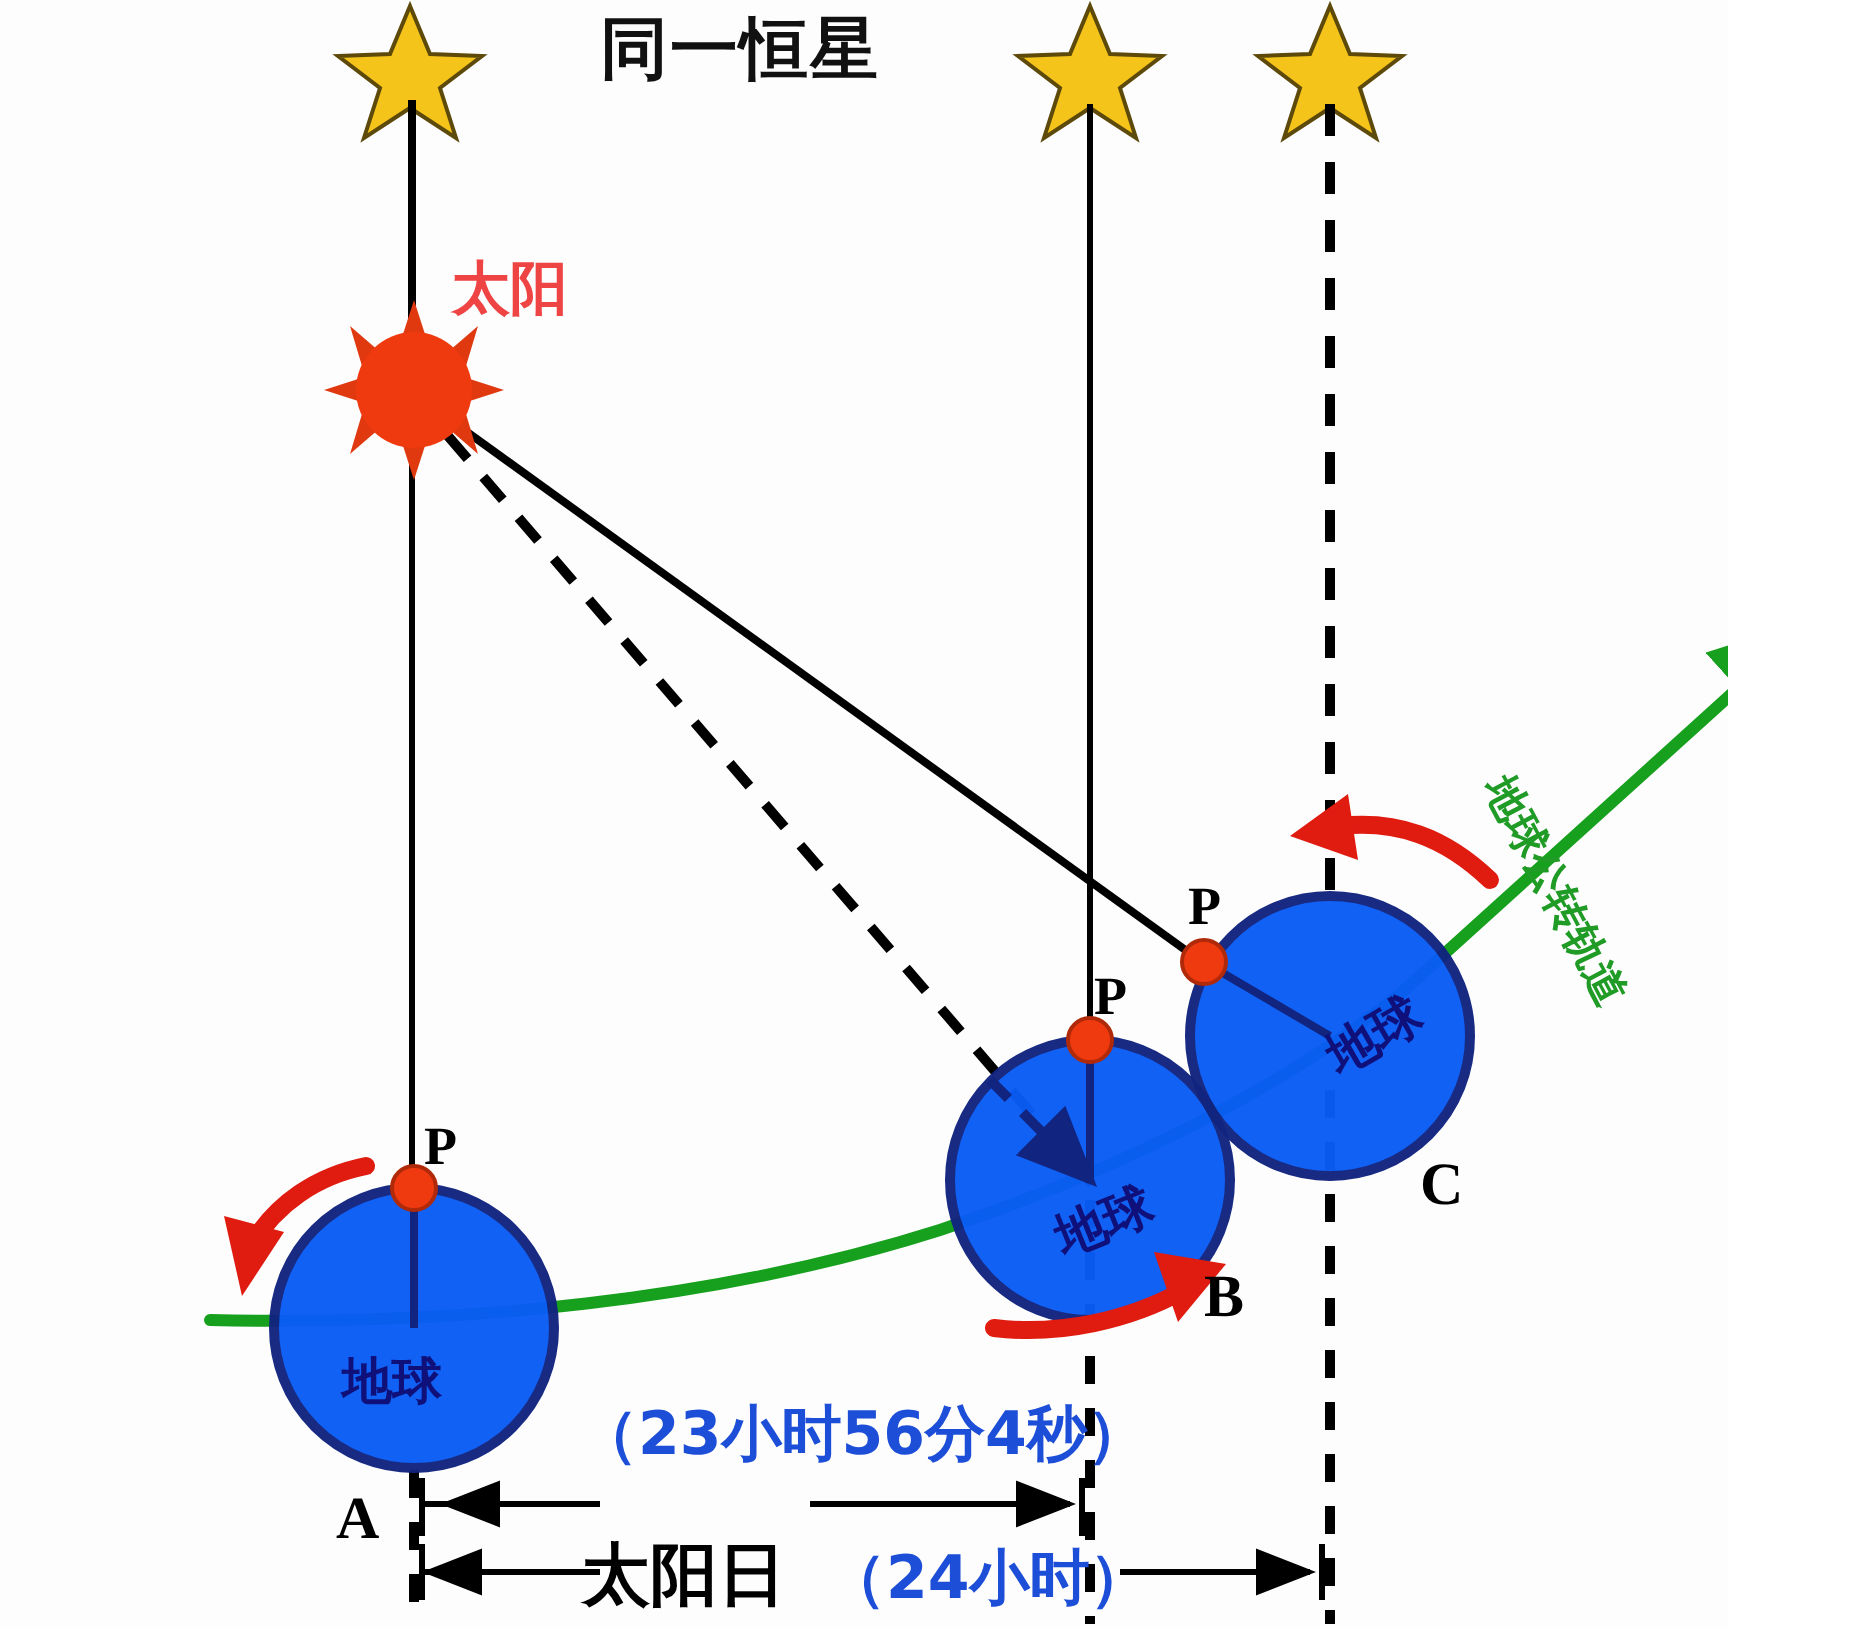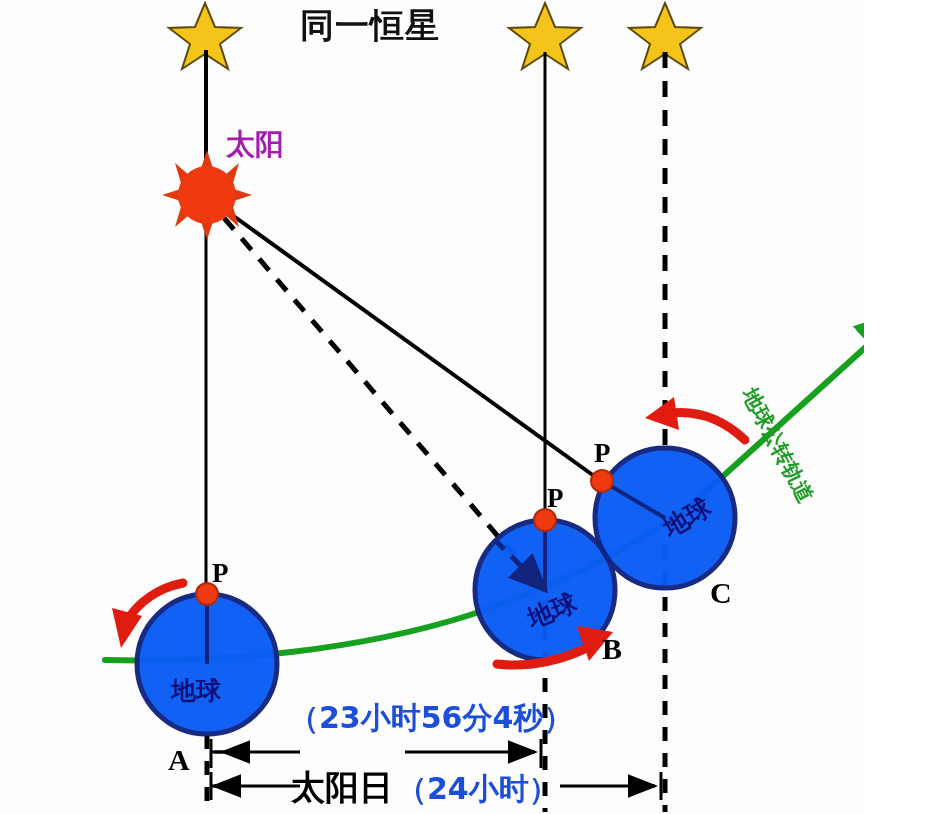--- a/index.html
+++ b/index.html
@@ -1,21 +1,21 @@
 <!DOCTYPE html>
 <html><head>
 <meta charset="utf-8">
 <style>
   html,body{margin:0;padding:0;background:#ffffff;}
   body{font-family:"Liberation Sans","DejaVu Sans",sans-serif;}
   #stage{position:relative;width:864px;height:814px;background:#fdfdfd;overflow:hidden;}
   svg#scene{position:absolute;left:0;top:0;width:936px;height:814px;}
   .lbl{position:absolute;white-space:nowrap;line-height:1;}
   .title-cn{font-family:"DejaVu Sans",sans-serif;font-weight:bold;font-size:34px;color:#111;letter-spacing:1px;}
-  .sun-cn{font-family:"DejaVu Sans",sans-serif;font-weight:bold;font-size:29px;color:#a21caf;}
+  .sun-cn{font-family:"DejaVu Sans",sans-serif;font-weight:bold;font-size:29px;color:#ef4444;}
   .earth-cn{font-family:"DejaVu Sans",sans-serif;font-weight:bold;font-size:25px;color:#10107a;}
   .pt{font-family:"Liberation Serif","DejaVu Serif",serif;font-weight:bold;font-size:27px;color:#000;}
   .pos{font-family:"Liberation Serif","DejaVu Serif",serif;font-weight:bold;font-size:30px;color:#000;}
   .orbit-cn{font-family:"DejaVu Sans",sans-serif;font-weight:bold;font-size:21px;color:#1f9b26;}
   .magenta{font-family:"DejaVu Sans",sans-serif;font-weight:bold;font-size:30px;color:#1d4ed8;}
   .blackbig{font-family:"DejaVu Sans",sans-serif;font-weight:bold;font-size:34px;color:#000;}
   .rowtxt{position:absolute;display:flex;align-items:baseline;}
 </style>
 </head>
 <body>
@@ -125,18 +125,18 @@
 
   <div class="lbl pos" style="left:168px;top:745px;">A</div>
   <div class="lbl pos" style="left:602px;top:634px;">B</div>
   <div class="lbl pos" style="left:710px;top:578px;">C</div>
 
   <div class="lbl orbit-cn" style="left:757px;top:385px;transform:rotate(62deg);transform-origin:left top;">地球公转轨道</div>
 
   <div class="lbl magenta" style="left:289px;top:703px;">（23小时56分4秒）</div>
 
 
-  <div class="rowtxt" style="left:291px;top:765px;">
+  <div class="rowtxt" style="left:291px;top:765px;gap:16px;">
     <span class="blackbig">太阳日</span>
     <span class="magenta" style="margin-left:4px;">（24小时）</span>
   </div>
 
 </div>
 
 </body></html>

